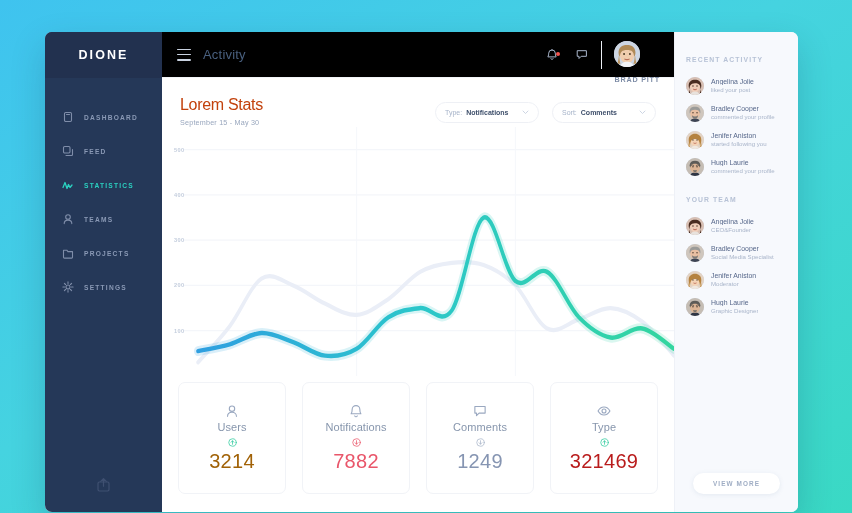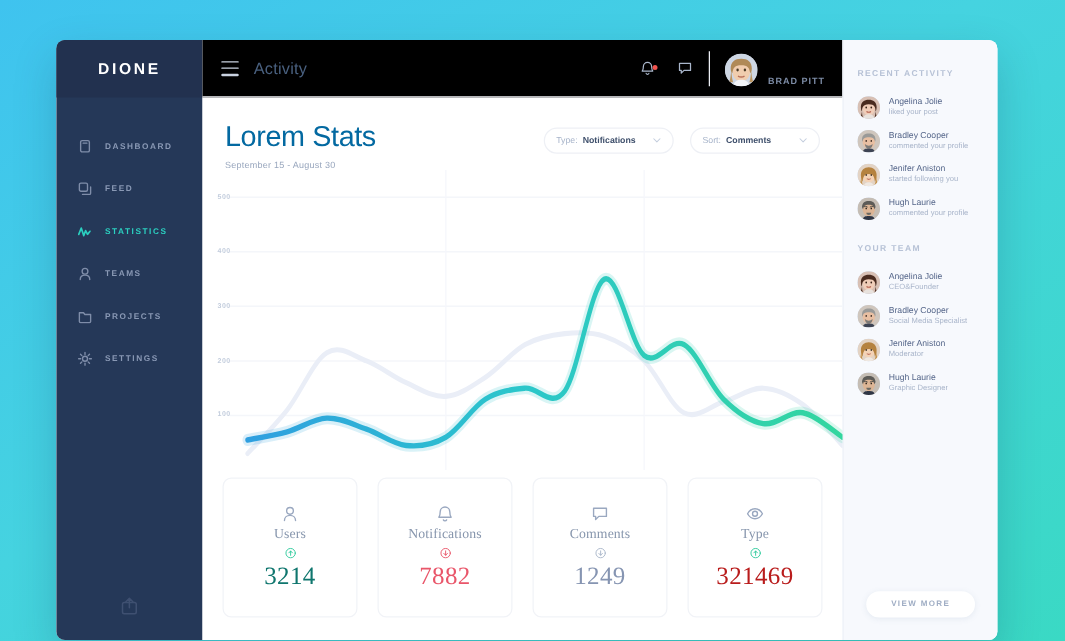--- a/index.html
+++ b/index.html
@@ -123,41 +123,42 @@
     box-shadow: 0 2px 7px rgba(62,200,90,.33);
   }
   .topbar-ico { position: relative; width: 30px; display: flex; align-items: center; justify-content: center; cursor: pointer; }
   .topbar-ico svg { width: 12px; height: 13px; display: block; }
   #bell-badge {
     position: absolute; top: 4px; right: 7px;
     width: 4px; height: 4px; border-radius: 50%;
     background: #f2544f;
   }
   #user-chip {
-    display: flex; align-items: flex-end; gap: 8px;
+    display: flex; align-items: flex-start; gap: 8px;
     padding-left: 12px; margin-left: 4px;
     border-left: 1px solid #eceff5;
     height: 28px;
     cursor: pointer;
+    flex-direction: column;
   }
   #user-name { font-size: 7.2px; font-weight: bold; letter-spacing: .8px; color: #7d8ca6; white-space: nowrap; }
 
   .avatar {
     border-radius: 50%;
     flex: 0 0 auto;
     overflow: hidden;
     position: relative;
     background: #cdd6e3;
   }
   .avatar svg { display: block; width: 100%; height: 100%; }
 
   
   #chart-panel { flex: 1 1 auto; display: flex; flex-direction: column; padding: 0; min-height: 0; }
   #chart-head { display: flex; align-items: flex-start; padding: 18px 18px 0 18px; }
-  #chart-title { font-size: 23px; color: #0369a1; letter-spacing: -.3px; }
+  #chart-title { font-size: 16px; color: #c2410c; letter-spacing: -.3px; }
   #chart-sub { font-size: 7.2px; color: #98a6bd; margin-top: 4px; letter-spacing: .2px; }
   #chart-filters { margin-left: auto; display: flex; gap: 13px; padding-top: 6px; }
   .filter-pill {
     height: 21px;
     min-width: 104px;
     border: 1px solid #eef0f5;
     border-radius: 11px;
     background: #fff;
     display: flex;
     align-items: center;
@@ -181,21 +182,20 @@
     letter-spacing: .4px;
     transform: translateY(-50%);
   }
 
   
   #stat-cards {
     flex: 0 0 auto;
     display: flex;
     gap: 16px;
     padding: 6px 16px 18px 16px;
-    font-family: Liberation Serif, serif;
   }
   .stat-card {
     flex: 1 1 0;
     height: 112px;
     border: 1px solid #f1f3f7;
     border-radius: 7px;
     background: #fff;
     display: flex;
     flex-direction: column;
     align-items: center;
@@ -464,21 +464,21 @@
           </span>
           <span id="user-name">BRAD PITT</span>
         </div>
       </div>
     </header>
 
     <div id="chart-panel">
       <div id="chart-head">
         <div>
           <div id="chart-title">Lorem Stats</div>
-          <div id="chart-sub">September 15 - August 30</div>
+          <div id="chart-sub">September 15 - May 30</div>
         </div>
 
         <div id="chart-filters">
           <div class="filter-pill">
             <span class="filter-key">Type:</span>
             <span class="filter-val">Notifications</span>
             <span class="chev">
               <svg viewBox="0 0 8 6" fill="none" stroke="#c3cddd" stroke-width="1" stroke-linecap="round" stroke-linejoin="round">
                   <use href="#ic-chevron-down"></use>
                 </svg>
@@ -533,21 +533,21 @@
             <svg viewBox="0 0 12 12" fill="none" stroke="#9aa8c0" stroke-width=".95" stroke-linecap="round" stroke-linejoin="round">
                 <use href="#ic-user"></use>
               </svg>
           </span>
           <span class="stat-label">Users</span>
           <span class="stat-trend">
             <svg viewBox="0 0 12 12" fill="none" stroke="#2fcb9d" stroke-width="1" stroke-linecap="round" stroke-linejoin="round">
                 <use href="#ic-arrow-up-c"></use>
               </svg>
           </span>
-          <span class="stat-value" style="color:#0f766e">3214</span>
+          <span class="stat-value" style="color:#a16207">3214</span>
         </div>
 
         <div class="stat-card">
           <span class="stat-ico">
             <svg viewBox="0 0 12 12" fill="none" stroke="#9aa8c0" stroke-width=".95" stroke-linecap="round" stroke-linejoin="round">
                 <use href="#ic-bell"></use>
               </svg>
           </span>
           <span class="stat-label">Notifications</span>
           <span class="stat-trend">

